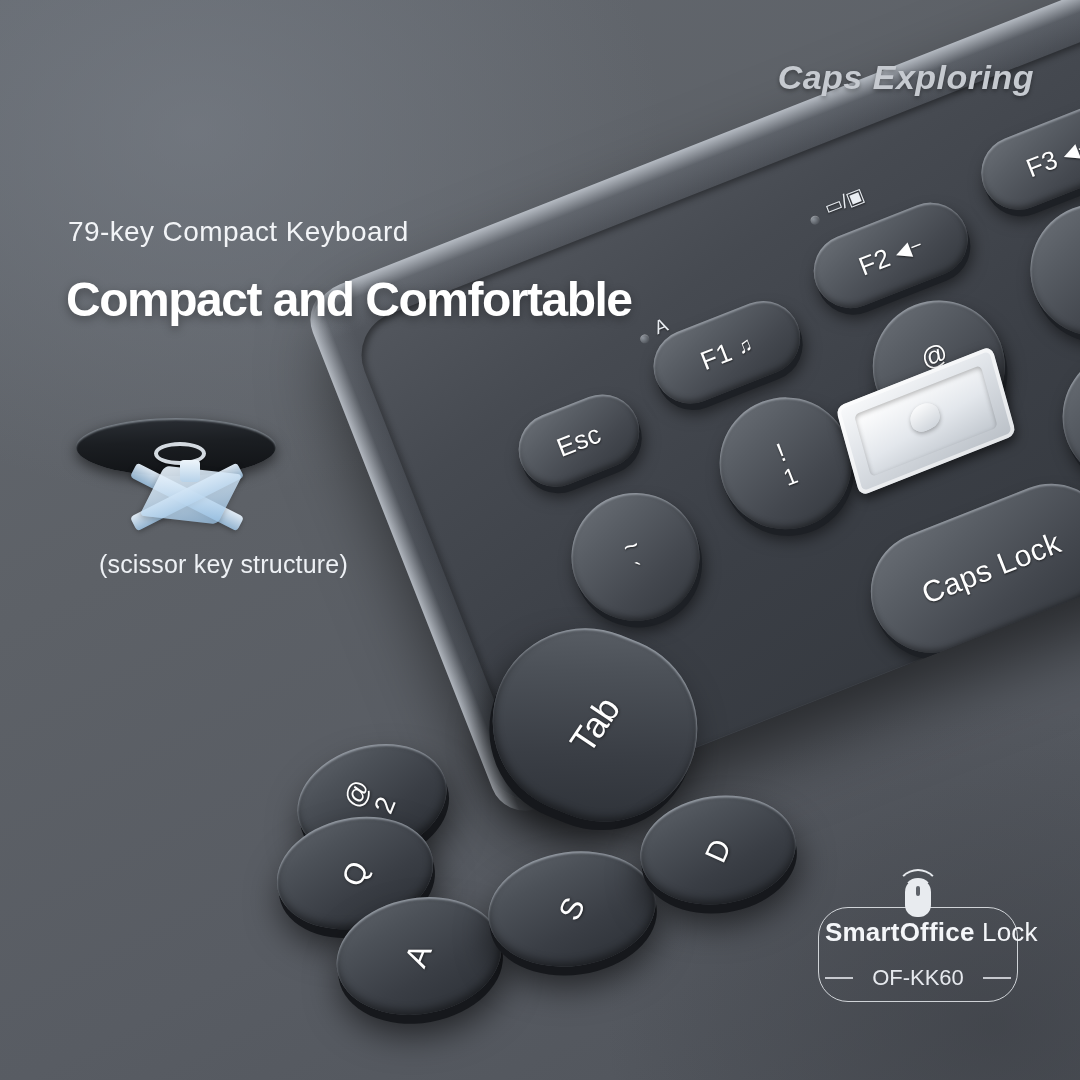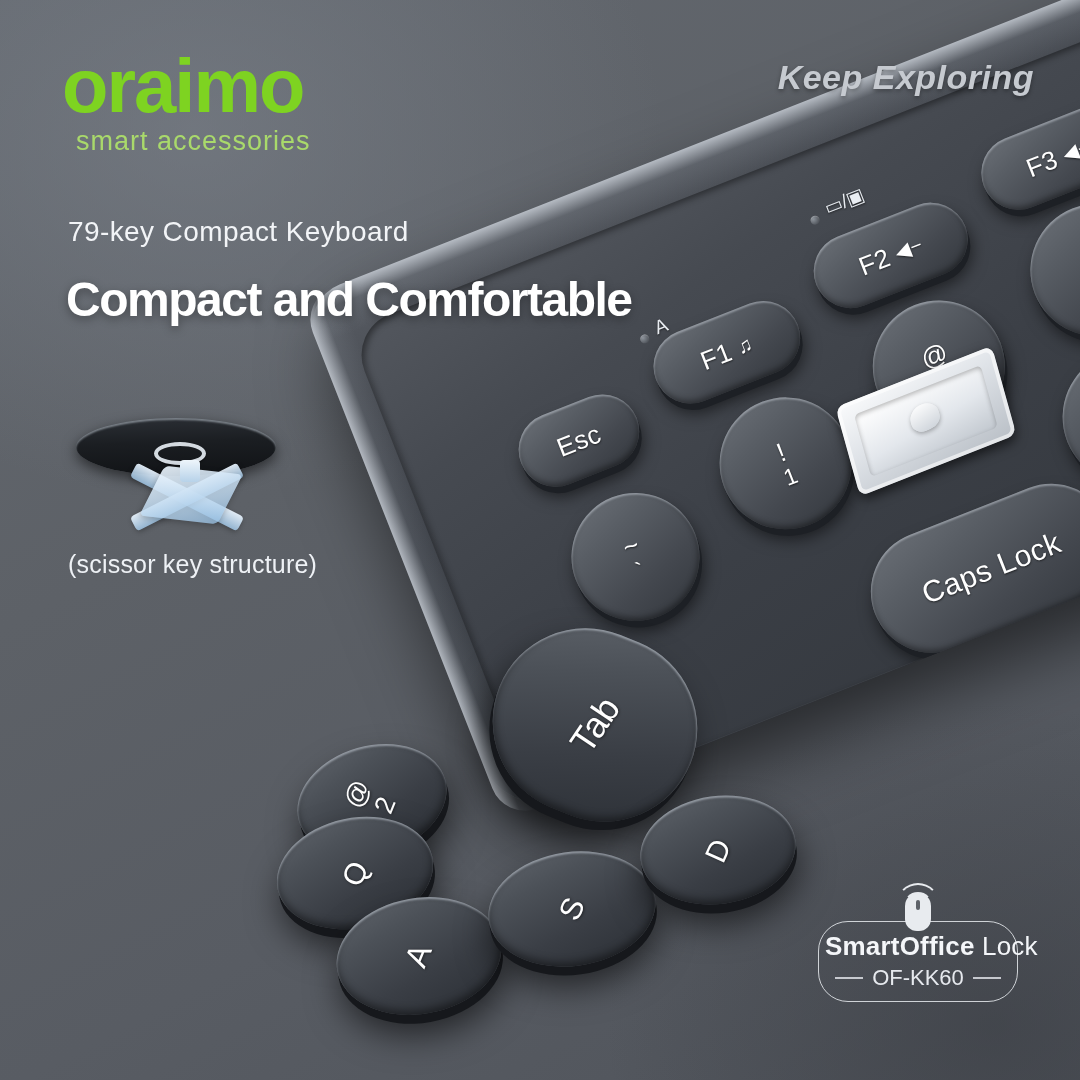--- a/index.html
+++ b/index.html
@@ -144,21 +144,21 @@
     background:linear-gradient(160deg, rgba(236,245,253,.92), rgba(150,192,228,.75));
     transform:skewX(-22deg) rotate(6deg);
     border-radius:5px;
     box-shadow:0 2px 6px rgba(0,0,0,.25);
   }
   .sc-stem{
     position:absolute; left:58px; top:6px; width:20px; height:22px;
     background:linear-gradient(180deg,#eef5fb,#b7d2e9); border-radius:4px;
   }
   .callout-label{
-    position:absolute; left:-8px; top:132px; width:280px; text-align:left;
+    position:absolute; left:-8px; top:132px; width:280px; text-align:right;
     color:#eef1f5; font-size:25px; letter-spacing:.2px; white-space:nowrap;
   }
 
   
   .logo{ position:absolute; left:62px; top:48px; }
   .logo-word{
     color:#7ed321; font-size:76px; font-weight:bold; letter-spacing:-2px; line-height:1;
   }
   .logo-sub{
     color:#a9d96b; font-size:27px; letter-spacing:1px; text-align:center;
@@ -202,22 +202,22 @@
   .w3{ width:44px; height:44px; margin-left:-22px; top:6px; }
   .badge-box{
     border:1.6px solid rgba(232,235,239,.85);
     border-radius:30px; padding:9px 6px 10px;
     text-align:center;
   }
   .badge-name{ color:#f4f6f9; font-size:26px; letter-spacing:.2px; white-space:nowrap; }
   .badge-name b{ font-weight:bold; }
   .badge-name span.lite{ font-weight:normal; }
   .badge-model{
-    display:flex; align-items:center; justify-content:center; gap:9px;
-    margin-top:3px; color:#e6e9ee; font-size:22px; white-space:nowrap;
+    display:flex; align-items:center; justify-content:space-between; gap:9px;
+    margin-top:17px; color:#e6e9ee; font-size:22px; white-space:nowrap;
   }
   .dash{ display:block; width:28px; height:1.4px; background:rgba(230,233,238,.8); }
 </style>
 </head>
 <body>
 
 <div id="stage">
 
   <div id="photo">
 
@@ -336,26 +336,22 @@
     <div class="cap-disc"></div>
     <div class="scissor">
       <span class="sc-arm sc-a"></span>
       <span class="sc-arm sc-b"></span>
       <span class="sc-plate"></span>
       <span class="sc-stem"></span>
     </div>
     <div class="callout-label">(scissor key structure)</div>
   </div>
 
-  <div class="logo">
-    <div class="logo-word">oraimo</div>
-    <div class="logo-sub">smart accessories</div>
-  </div>
-
-  <div class="tagline">Keep Exploring</div>
+
+  <div class="tagline">Caps Exploring</div>
 
   <div class="eyebrow">79-key Compact Keyboard</div>
   <div class="headline">Compact and Comfortable</div>
 
   <div class="badge">
     <div class="badge-ico">
       <span class="wave w3"></span>
       <span class="wave w2"></span>
       <span class="wave w1"></span>
       <span class="mouse"></span>

